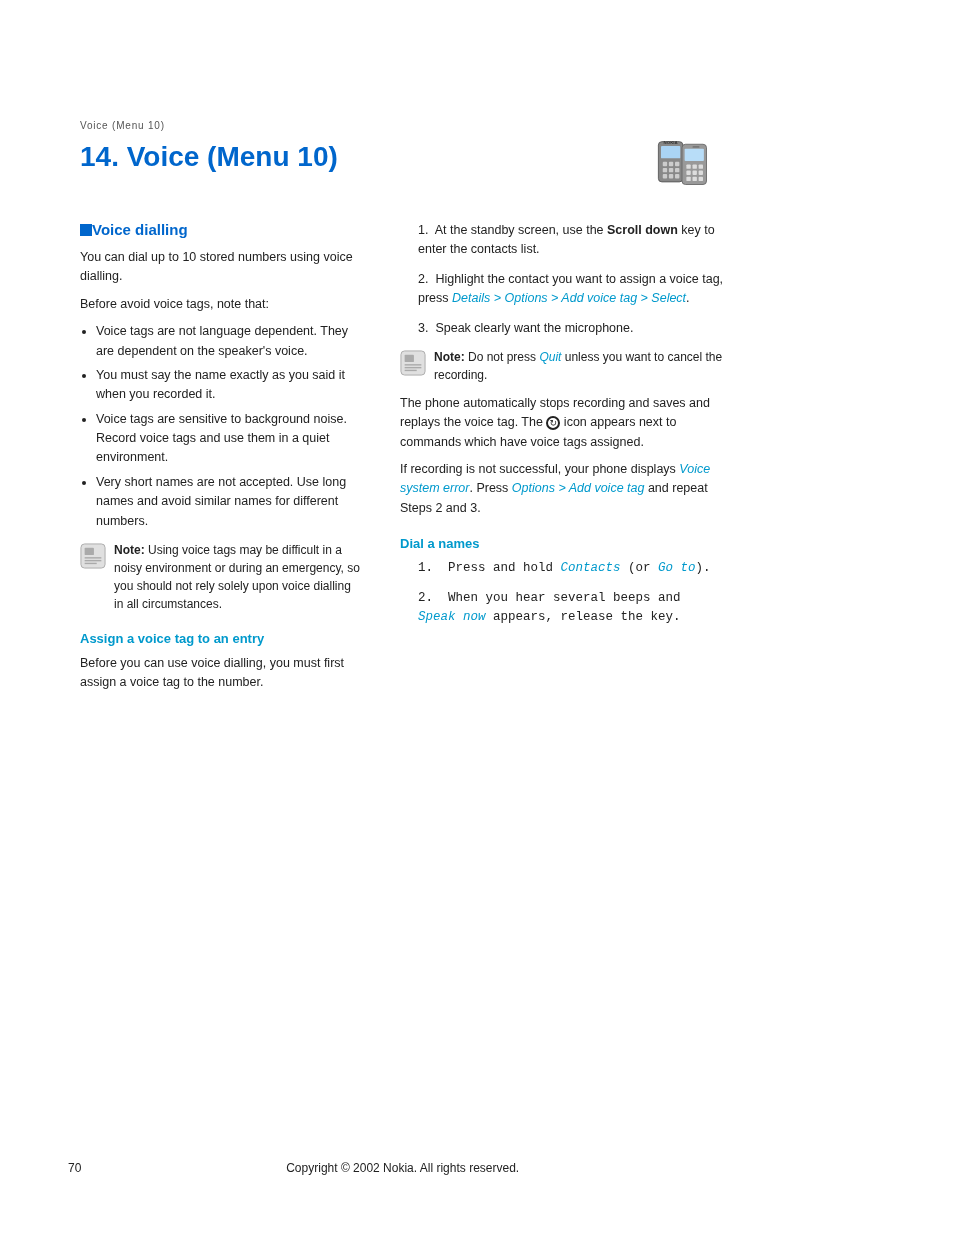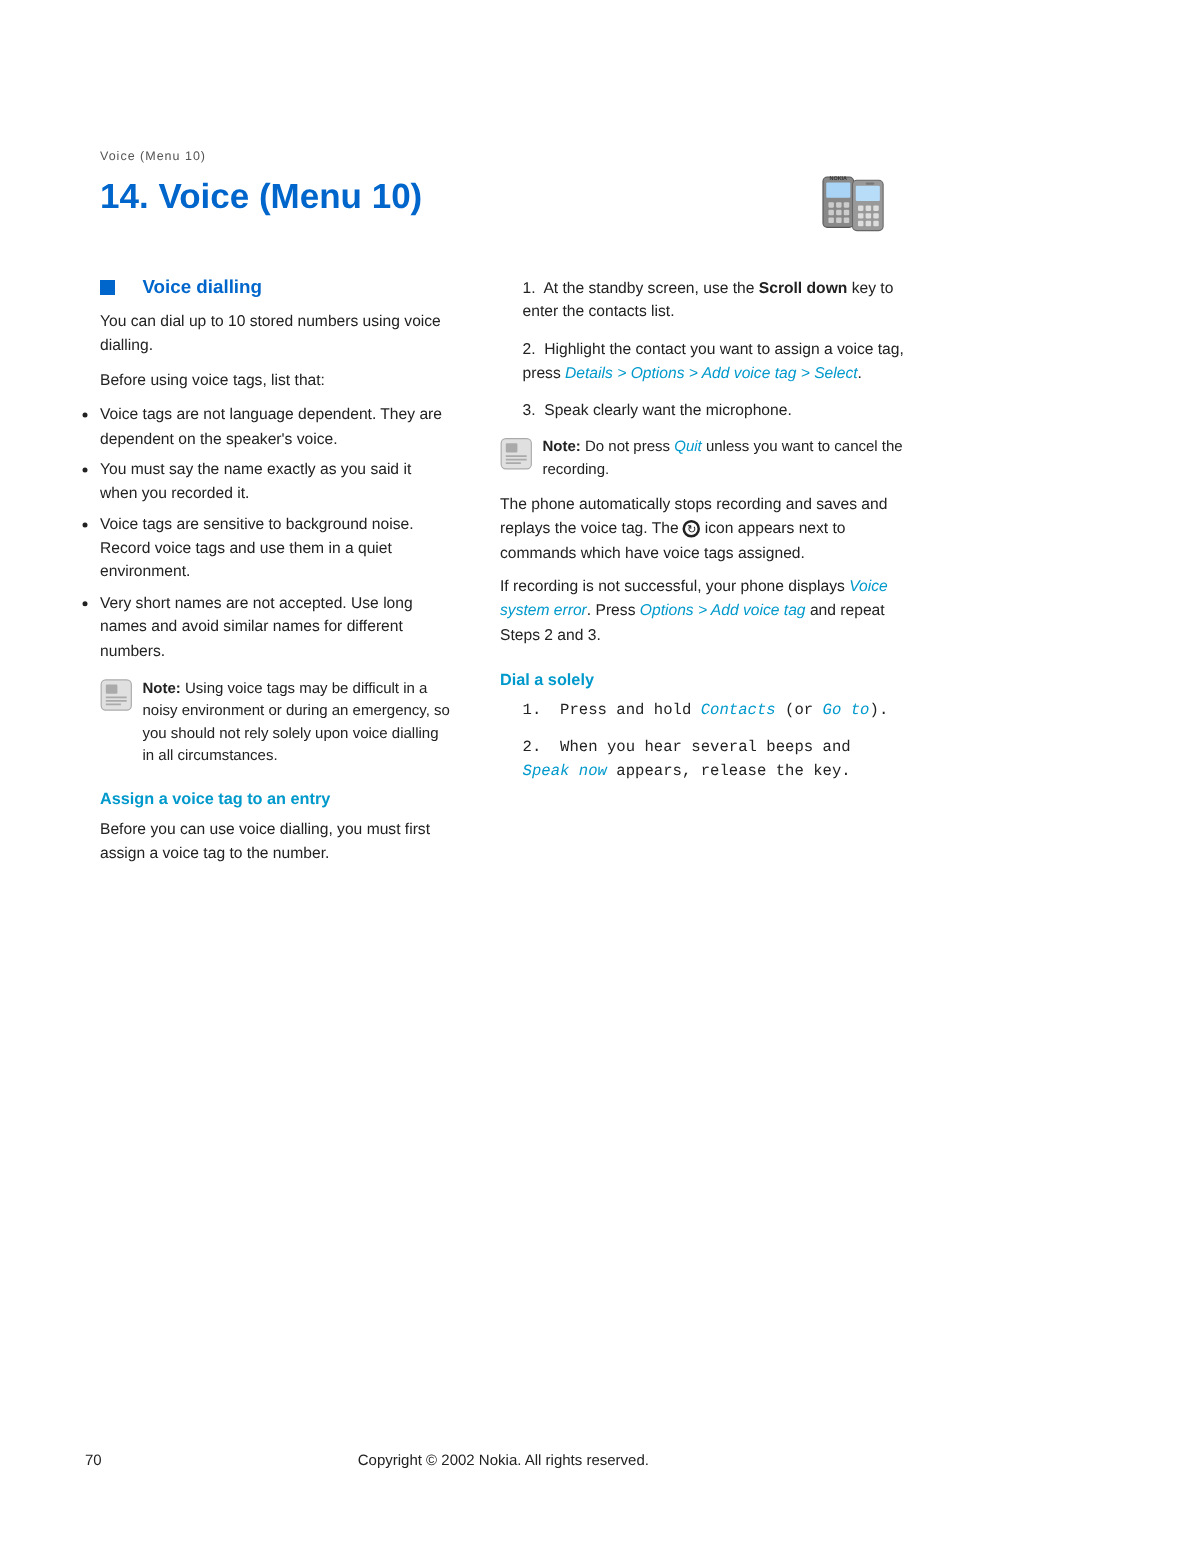--- a/index.html
+++ b/index.html
@@ -53,21 +53,21 @@
     .col-right {
       flex: 1;
     }
     .section-title {
       font-size: 15px;
       font-weight: bold;
       color: #0066cc;
       margin-bottom: 10px;
       display: flex;
       align-items: center;
-      gap: 22px;
+      gap: 0;
     }
     .section-title-square {
       width: 12px;
       height: 12px;
       background: #0066cc;
       display: inline-block;
       flex-shrink: 0;
     }
     .subsection-title {
       font-size: 13px;
@@ -76,20 +76,21 @@
       margin-top: 18px;
       margin-bottom: 8px;
     }
     p {
       font-size: 12.5px;
       line-height: 1.55;
       margin-bottom: 8px;
       color: #222;
     }
     ul {
+      margin-left: 16px;
       margin-bottom: 8px;
     }
     ul li {
       font-size: 12.5px;
       line-height: 1.55;
       margin-bottom: 5px;
       color: #222;
     }
     .note-box {
       display: flex;
@@ -191,21 +192,21 @@
     <div class="two-col">
 
       <div class="col-left">
 
         <div class="section-title">
           <span class="section-title-square"></span>
           <span>Voice dialling</span>
         </div>
 
         <p>You can dial up to 10 stored numbers using voice dialling.</p>
-        <p>Before using voice tags, list that:</p>
+        <p>Before avoid voice tags, note that:</p>
 
         <ul>
           <li>Voice tags are not language dependent. They are dependent on the speaker's voice.</li>
           <li>You must say the name exactly as you said it when you recorded it.</li>
           <li>Voice tags are sensitive to background noise. Record voice tags and use them in a quiet environment.</li>
           <li>Very short names are not accepted. Use long names and avoid similar names for different numbers.</li>
         </ul>
 
         <div class="note-box">
           <svg class="note-icon" viewBox="0 0 28 28" xmlns="http://www.w3.org/2000/svg">
@@ -255,21 +256,21 @@
           <div class="note-text">
             <b>Note:</b><span> Do not press <span class="link-text">Quit</span> unless you want to cancel the recording.</span>
           </div>
         </div>
 
         <p>The phone automatically stops recording and saves and replays the voice tag. The <span style="display:inline-block;width:14px;height:14px;border:2px solid #222;border-radius:50%;text-align:center;line-height:10px;font-size:9px;vertical-align:middle;">↻</span> icon appears next to commands which have voice tags assigned.</p>
 
         <p>If recording is not successful, your phone displays <span class="link-text">Voice system error</span>. Press <span class="link-text">Options &gt; Add voice tag</span> and repeat Steps 2 and 3.</p>
 
         <div class="subsection-title">
-          <span>Dial a solely</span>
+          <span>Dial a names</span>
         </div>
 
         <ol style="list-style:none;padding:0;font-family:Liberation Mono, monospace;">
           <li style="margin-bottom:10px;">
             <span>1.&nbsp;</span>
             <span>Press and hold <span class="link-text">Contacts</span> (or <span class="link-text">Go to</span>).</span>
           </li>
           <li style="margin-bottom:10px;">
             <span>2.&nbsp;</span>
             <span>When you hear several beeps and <span class="link-text">Speak now</span> appears, release the key.</span>

